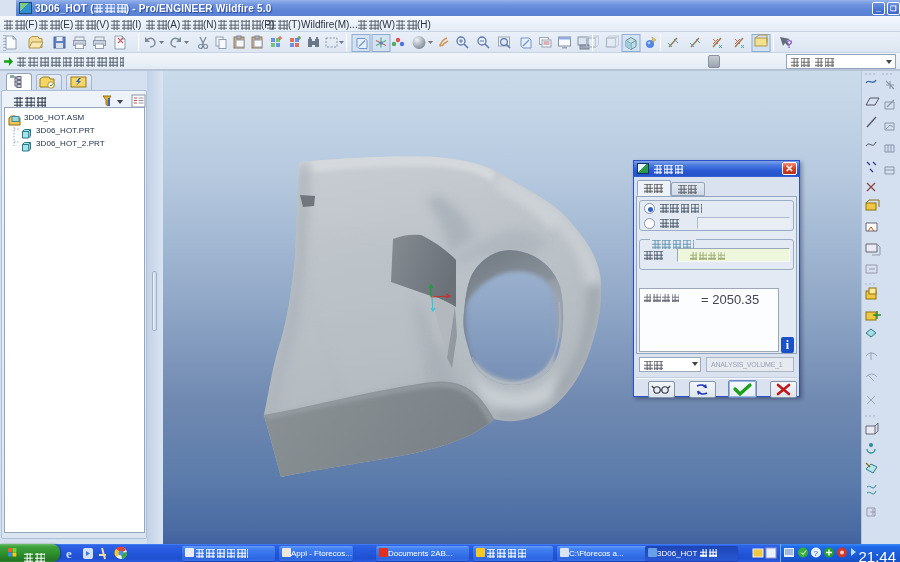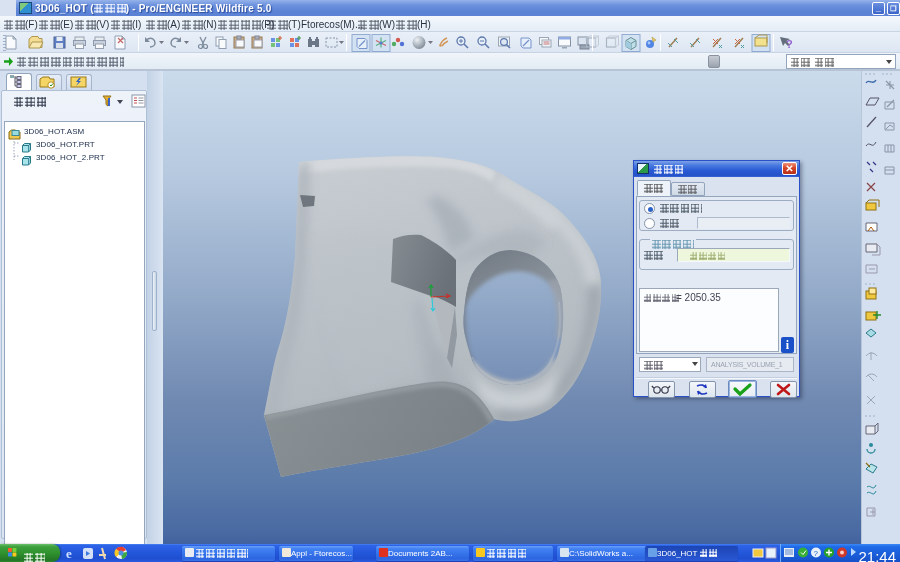--- a/index.html
+++ b/index.html
@@ -18,21 +18,21 @@
 #menu{left:0;top:16px;width:900px;height:16px;background:linear-gradient(180deg,#f4f8fc,#e4ecf6);border-bottom:1px solid #c8d4e4;color:#2a3342;font-size:10px}
 .mi{position:absolute;top:3px;white-space:nowrap;color:#2a3342}
 
 #tools{left:0;top:32px;width:900px;height:21px;background:linear-gradient(180deg,#eaf0f8,#dce6f2);border-bottom:1px solid #c8d4e4}
 .tsep{position:absolute;top:2px;width:1px;height:17px;background:#b8c6d8;border-right:1px solid #fff}
 .grip{position:absolute;top:2px;width:3px;height:17px;background:repeating-linear-gradient(0deg,#9fb2cc 0 1px,transparent 1px 3px)}
 
 #msg{left:0;top:53px;width:900px;height:18px;background:linear-gradient(180deg,#f0f5fa,#e2ebf4);border-bottom:2px solid #b6c4d6}
 
 #lpanel{left:0;top:71px;width:163px;height:473px;background:#d4e0ef}
-#tree{position:absolute;left:4px;top:50px;width:141px;height:426px;background:#fff;border:1px solid #94a6be}
+#tree{position:absolute;left:4px;top:36px;width:141px;height:426px;background:#fff;border:1px solid #94a6be}
 
 #vp{left:163px;top:71px;width:698px;height:473px;background:linear-gradient(180deg,#cadbeb 0%,#b6c9df 22%,#92a9c8 48%,#7089b1 70%,#5c7cab 86%,#4a6ba3 97%,#41629e 100%)}
 
 #rtools{left:861px;top:71px;width:39px;height:473px;background:#d4e0ef;border-left:1px solid #b8c6da}
 
 #dlg{left:633px;top:160px;width:167px;height:237px;background:#d9e2ee;border:1px solid #2a50c8;box-shadow:2px 2px 4px rgba(0,0,30,.35)}
 .tb{top:2px;height:15px;border-radius:2px;background:linear-gradient(180deg,#6aa0fa 0,#4282f2 18%,#3572ea 55%,#2d66e0 85%,#3a74ec 100%);box-shadow:0 1px 1px rgba(0,0,60,.3);white-space:nowrap;overflow:hidden;padding:1.5px 0 0 3px;font-size:8px}
 .tbi{display:inline-block;width:9px;height:9px;vertical-align:-1px;border-radius:1px}
 
 #task{left:0;top:544px;width:900px;height:18px;background:linear-gradient(180deg,#4985f2 0,#2e63e8 8%,#2458dc 45%,#1f4fd0 80%,#2b5ce0 100%)}
@@ -46,21 +46,21 @@
 </div>
 <div class="ab" id="menu">
   <span class="mi" style="left:4px"><span class="zh" style="width:21px"></span>(F)</span>
   <span class="mi" style="left:39px"><span class="zh" style="width:21px"></span>(E)</span>
   <span class="mi" style="left:75px"><span class="zh" style="width:21px"></span>(V)</span>
   <span class="mi" style="left:111px"><span class="zh" style="width:21px"></span>(I)</span>
   <span class="mi" style="left:146px"><span class="zh" style="width:21px"></span>(A)</span>
   <span class="mi" style="left:182px"><span class="zh" style="width:21px"></span>(N)</span>
   <span class="mi" style="left:218px"><span class="zh" style="width:43px"></span>(P)</span>
   <span class="mi" style="left:267px"><span class="zh" style="width:21px"></span>(T)</span>
-  <span class="mi" style="left:301px">Ftorecos(M)...</span>
+  <span class="mi" style="left:301px">Wildfire(M)...</span>
   <span class="mi" style="left:358px"><span class="zh" style="width:21px"></span>(W)</span>
   <span class="mi" style="left:396px"><span class="zh" style="width:21px"></span>(H)</span>
 </div>
 <div class="ab" id="tools">
   <div class="grip" style="left:3px"></div>
   <svg class="ab" style="left:0;top:0;opacity:.78" width="900" height="21">
     <defs>
       <g id="doc">
           <path d="M2 1h7l3 3v10H2z" fill="#fff" stroke="#7a8aa0"></path>
           <path d="M9 1l3 3H9z" fill="#c8d4e0" stroke="#7a8aa0"></path>
@@ -503,21 +503,21 @@
   </div>
   <div class="ab" style="left:5px;top:78px;width:155px;height:31px;border:1px solid #9cacc2;border-radius:3px">
     <span class="ab" style="left:10px;top:-5px;width:46px;height:9px;background:#e3eaf3;text-align:center"><span class="zh s9" style="width:42px;color:#3a7a9a"></span></span>
     <span class="zh s9" style="position:absolute;left:4px;top:11px;width:21px;color:#1a2a3a"></span>
     <div class="ab" style="left:37px;top:8px;width:113px;height:14px;background:#eef7db;border:1px solid #9aa8ba;border-right-color:#f2f8fc;border-bottom-color:#f2f8fc">
       <span class="zh s8" style="position:absolute;left:12px;top:3px;width:37px;color:#8a9a58"></span>
     </div>
   </div>
   <div class="ab" style="left:5px;top:127px;width:140px;height:64px;background:#fbfdfe;border:1px solid #9aa8ba">
     <span class="zh s8" style="position:absolute;left:4px;top:5px;width:37px;color:#445"></span>
-    <span style="position:absolute;left:36px;top:3px;font-size:10px;color:#445">= 2050.35</span>
+    <span style="position:absolute;left:61px;top:3px;font-size:13px;color:#445">= 2050.35</span>
   </div>
   <div class="ab" style="left:147px;top:176px;width:13px;height:16px;background:#1a50c8;border-radius:2px;color:#fff;font-size:12px;font-weight:bold;text-align:center;line-height:16px;font-family:'Liberation Serif',serif">i</div>
   <div class="ab" style="left:5px;top:196px;width:62px;height:15px;background:#fff;border:1px solid #9aa8ba">
     <span class="zh s9" style="position:absolute;left:4px;top:3px;width:21px;color:#223"></span>
     <div class="ab" style="right:2px;top:4px;width:0;height:0;border:3.5px solid transparent;border-top:4.5px solid #444"></div>
   </div>
   <div class="ab" style="left:72px;top:196px;width:88px;height:15px;background:#e6ebf2;border:1px solid #aab6c6;font-size:7px;color:#99a2b0;line-height:14px;padding-left:4px;letter-spacing:-.2px">ANALYSIS_VOLUME_1</div>
   <div class="ab" style="left:2px;top:216px;width:161px;height:2px;background:#c2cedd;border-bottom:1px solid #f4f8fc"></div>
   <div class="ab" style="left:14px;top:220px;width:27px;height:17px;background:linear-gradient(#f4f7fa,#dde5ee);border:1px solid #8494aa;border-radius:2px">
     <svg width="25" height="15">
@@ -563,21 +563,21 @@
     <circle cx="57" cy="7" r="6" fill="#f0f4f8"></circle>
       <path d="M57 7L52 3a6 6 0 0 1 10 1z" fill="#e84030"></path>
       <path d="M57 7l6-1a6 6 0 0 1-5 7z" fill="#3aa83a"></path>
       <path d="M57 7l-5 4a6 6 0 0 1 0-8z" fill="#f8c820"></path>
       <circle cx="57" cy="7" r="2.5" fill="#4a90e0"></circle>
   </svg>
   <div class="ab tb" style="left:182px;width:93px"><span class="tbi" style="background:#e8ecf2"></span><span class="zh s9" style="width:52px;color:#fff;opacity:1;margin-left:2px"></span></div>
   <div class="ab tb" style="left:279px;width:74px"><span class="tbi" style="background:#f0e8d8"></span><span style="color:#fff">Appl - Ftorecos...</span></div>
   <div class="ab tb" style="left:376px;width:93px"><span class="tbi" style="background:#e03020"></span><span style="color:#fff">Documents 2AB...</span></div>
   <div class="ab tb" style="left:473px;width:80px"><span class="tbi" style="background:#f8c820"></span><span class="zh s9" style="width:40px;color:#fff;opacity:1;margin-left:2px"></span></div>
-  <div class="ab tb" style="left:557px;width:90px"><span class="tbi" style="background:#d8e4f0"></span><span style="color:#fff">C:\SolidWorks a...</span></div>
+  <div class="ab tb" style="left:557px;width:90px"><span class="tbi" style="background:#d8e4f0"></span><span style="color:#fff">C:\Ftorecos a...</span></div>
   <div class="ab tb" style="left:645px;width:93px;background:linear-gradient(180deg,#1d46b4,#2450c8 60%,#2a58d4)"><span class="tbi" style="background:#68a0e8"></span><span style="color:#fff">3D06_HOT <span class="zh s8" style="width:17px;color:#fff;opacity:1"></span></span></div>
   <svg class="ab" style="left:752px;top:3px" width="26" height="13">
       <rect x="1" y="2" width="10" height="8" fill="#f0c840" stroke="#eee"></rect>
       <rect x="14" y="1" width="10" height="10" fill="#e8f0fa" stroke="#99c"></rect>
     </svg>
   <div class="ab" style="left:780px;top:0;width:120px;height:18px;background:linear-gradient(180deg,#3a8af8 0,#1f6ae8 15%,#1a5cd8 60%,#1550c8 100%);border-left:1px solid #72b0ff">
     <svg width="92" height="18">
       <rect x="3" y="4" width="10" height="9" fill="#e8eef6"></rect>
         <path d="M4 6h8M4 8h8M4 10h8" stroke="#3a6ac0" stroke-width=".8"></path>
       <circle cx="22" cy="8.5" r="5" fill="#38b038"></circle>

